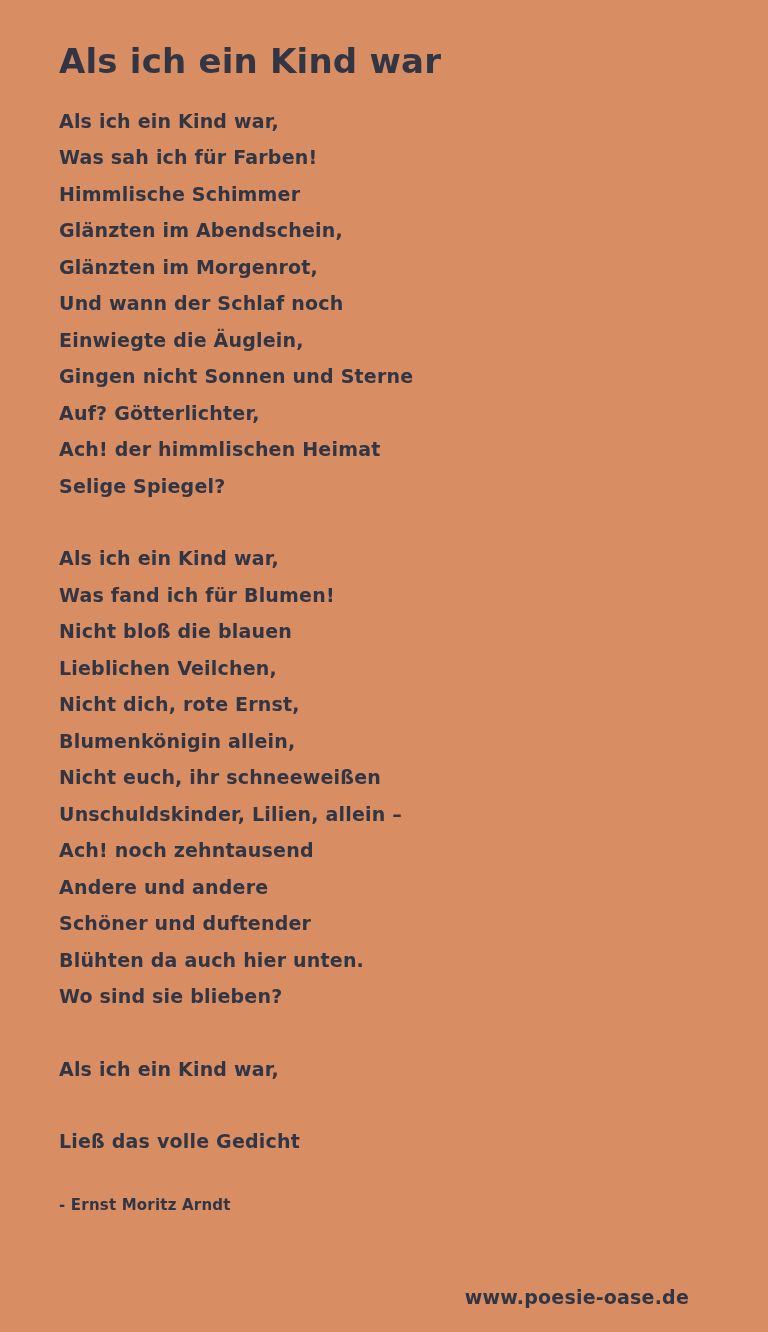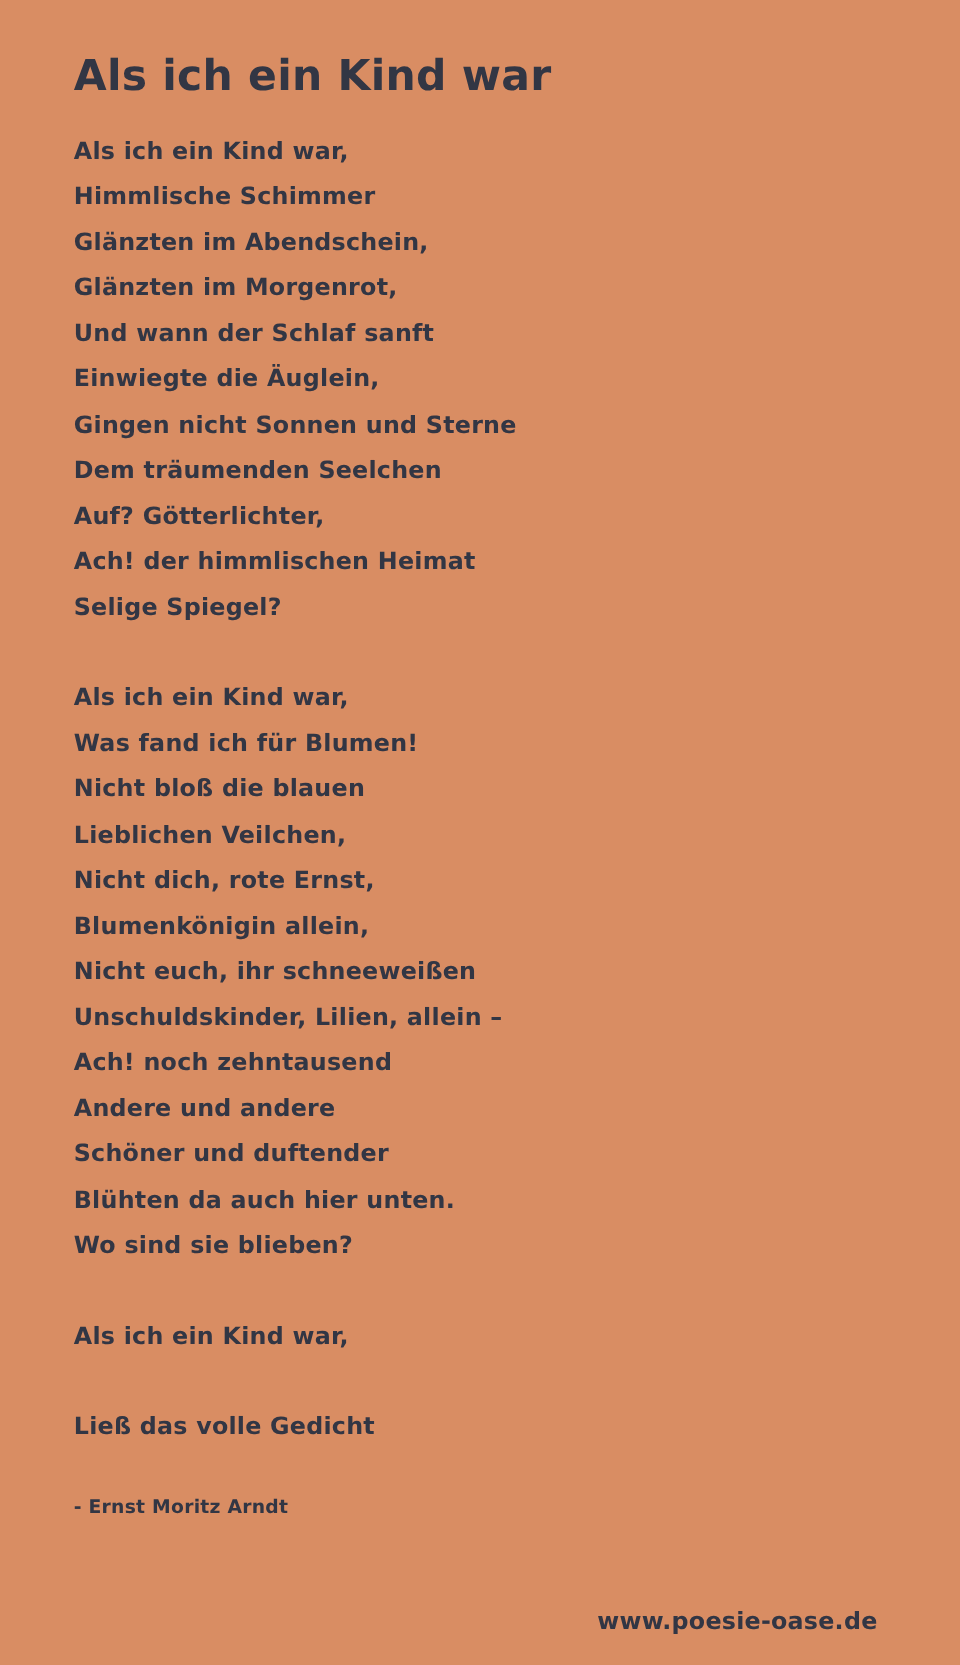--- a/index.html
+++ b/index.html
@@ -41,43 +41,43 @@
     white-space: nowrap;
   }
   .author {
     margin-top: 17px;
     font-size: 15px;
     font-weight: 600;
     letter-spacing: 0.2px;
   }
   .watermark {
     position: absolute;
-    right: 98px;
+    right: 111px;
     bottom: 24px;
     font-size: 19px;
     font-weight: 700;
     letter-spacing: 0.2px;
   }
 </style>
 </head>
 <body>
 
 <div class="page">
 
   <h1 class="title">Als ich ein Kind war</h1>
 
   <div class="stanza">
     <div class="line">Als ich ein Kind war,</div>
+    <div class="line">Was sah ich für Farben!</div>
     <div class="line">Himmlische Schimmer</div>
     <div class="line">Glänzten im Abendschein,</div>
     <div class="line">Glänzten im Morgenrot,</div>
-    <div class="line">Und wann der Schlaf sanft</div>
+    <div class="line">Und wann der Schlaf noch</div>
     <div class="line">Einwiegte die Äuglein,</div>
     <div class="line">Gingen nicht Sonnen und Sterne</div>
-    <div class="line">Dem träumenden Seelchen</div>
     <div class="line">Auf? Götterlichter,</div>
     <div class="line">Ach! der himmlischen Heimat</div>
     <div class="line">Selige Spiegel?</div>
   </div>
 
   <div class="stanza">
     <div class="line">Als ich ein Kind war,</div>
     <div class="line">Was fand ich für Blumen!</div>
     <div class="line">Nicht bloß die blauen</div>
     <div class="line">Lieblichen Veilchen,</div>

